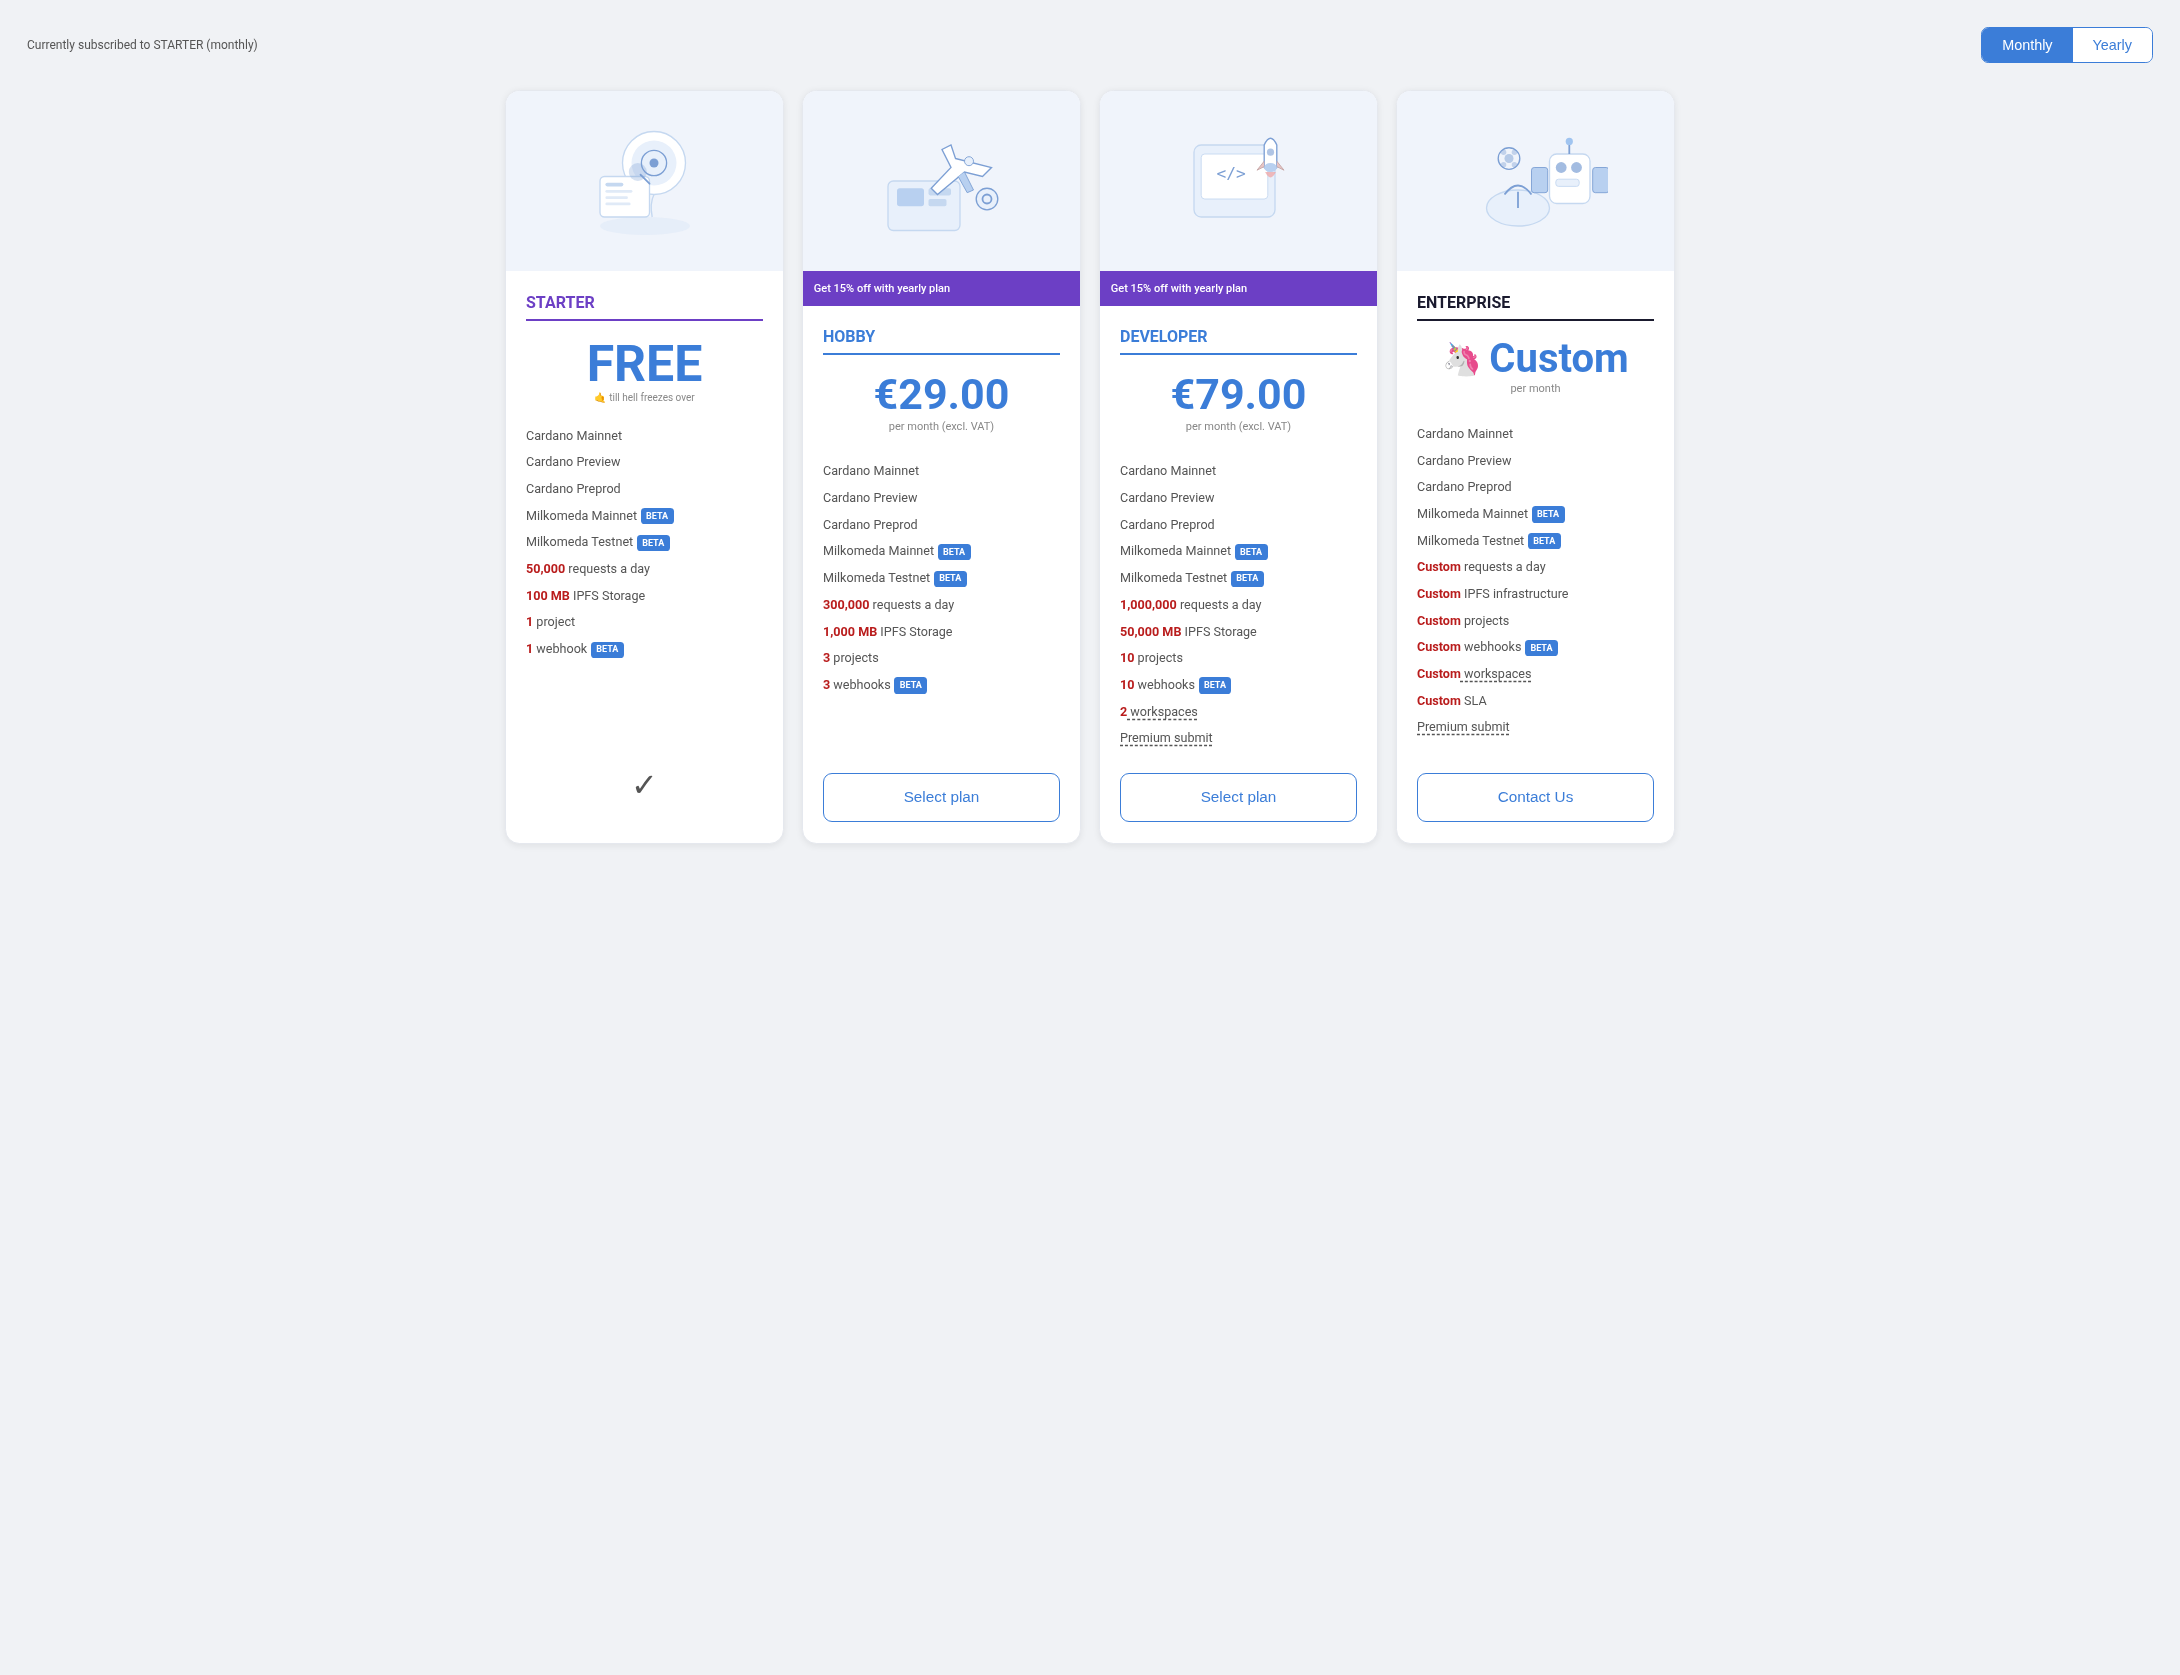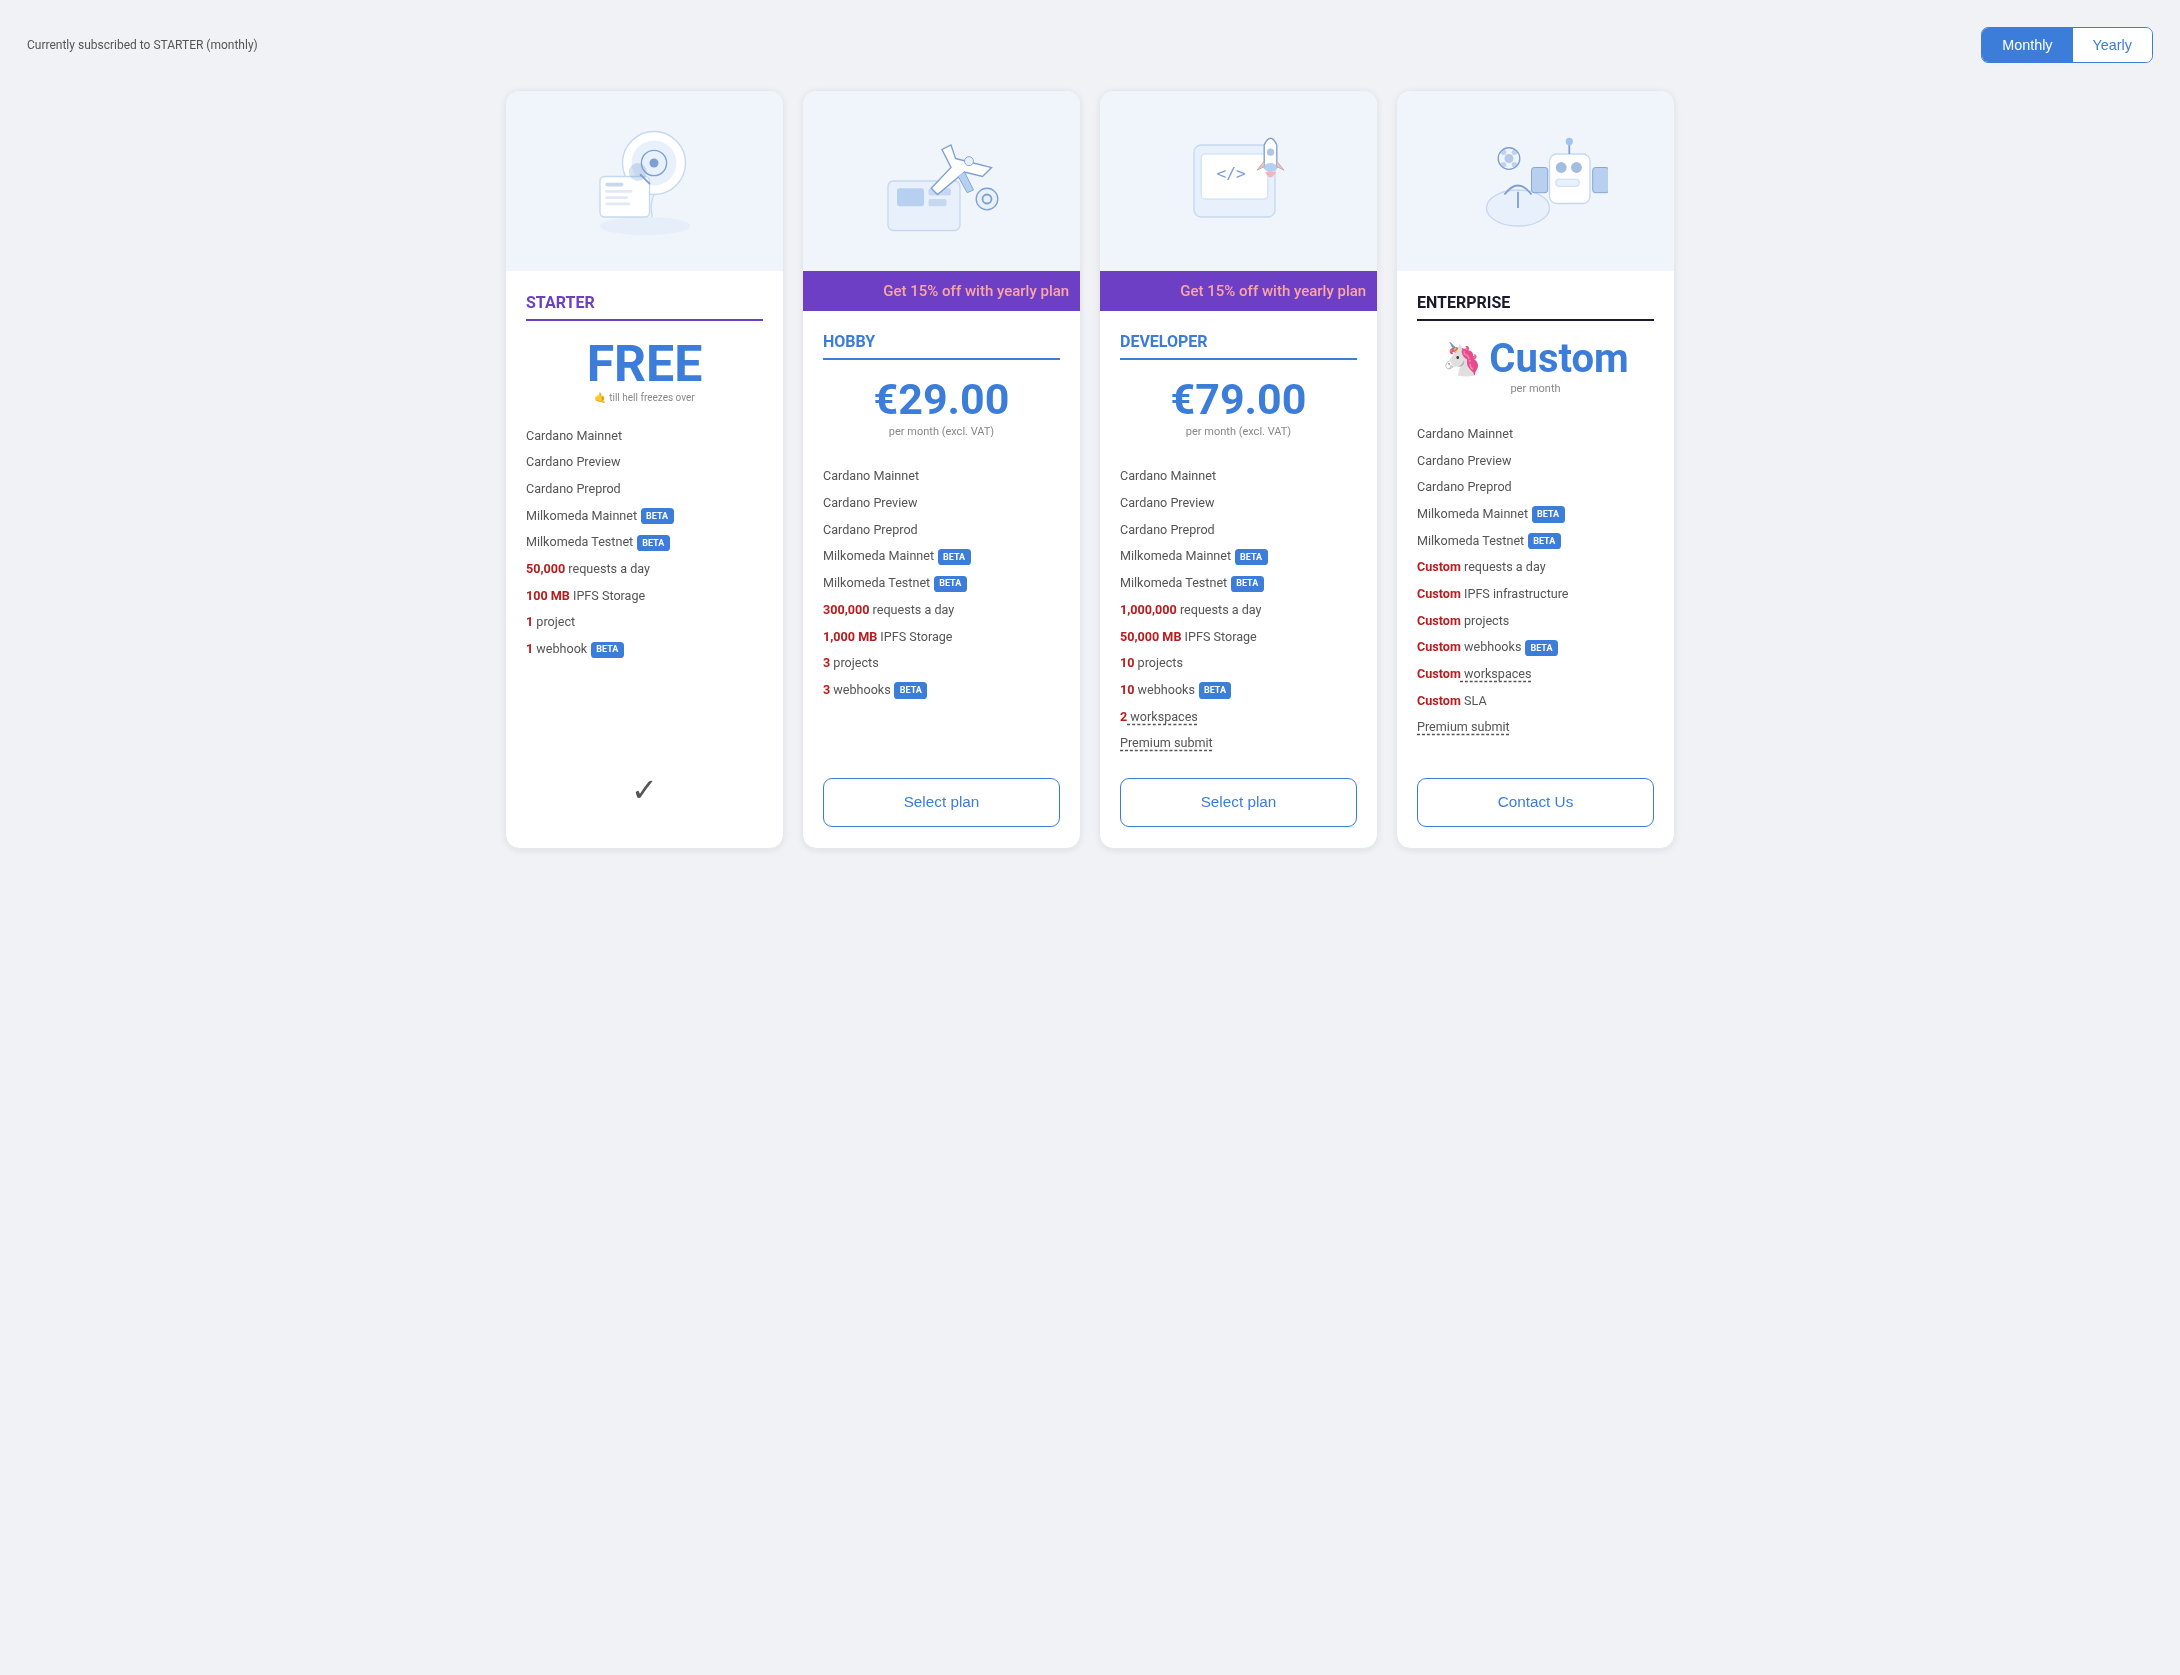--- a/index.html
+++ b/index.html
@@ -60,24 +60,24 @@
       background: #f0f4fb;
       display: flex;
       align-items: center;
       justify-content: center;
       height: 180px;
       position: relative;
       padding: 18px;
     }
     .discount-banner {
       background: #6c3fc5;
-      color: #fca5a5;
-      text-align: right;
+      color: #ffffff;
+      text-align: left;
       padding: 10.8px;
-      font-size: 15px;
+      font-size: 11px;
       font-weight: 500;
     }
     .plan-body {
       padding: 21.6px 20px;
       flex: 1;
       display: flex;
       flex-direction: column;
     }
     .plan-name {
       font-size: 16px;

